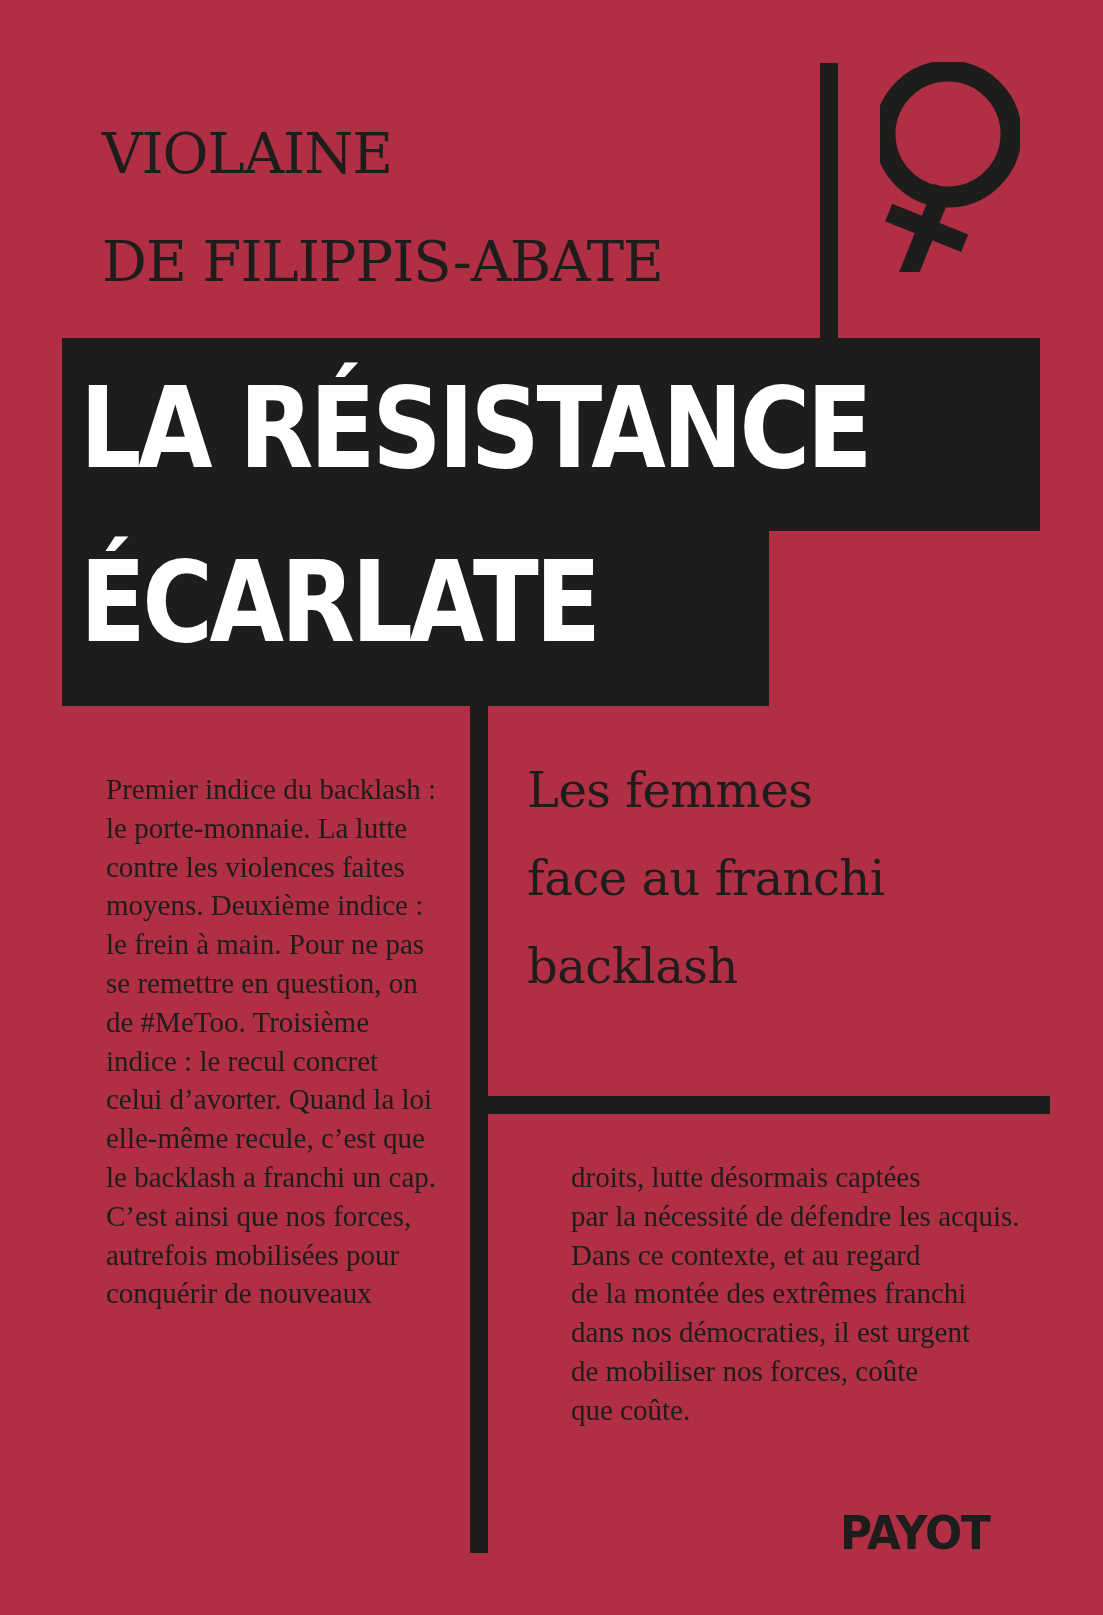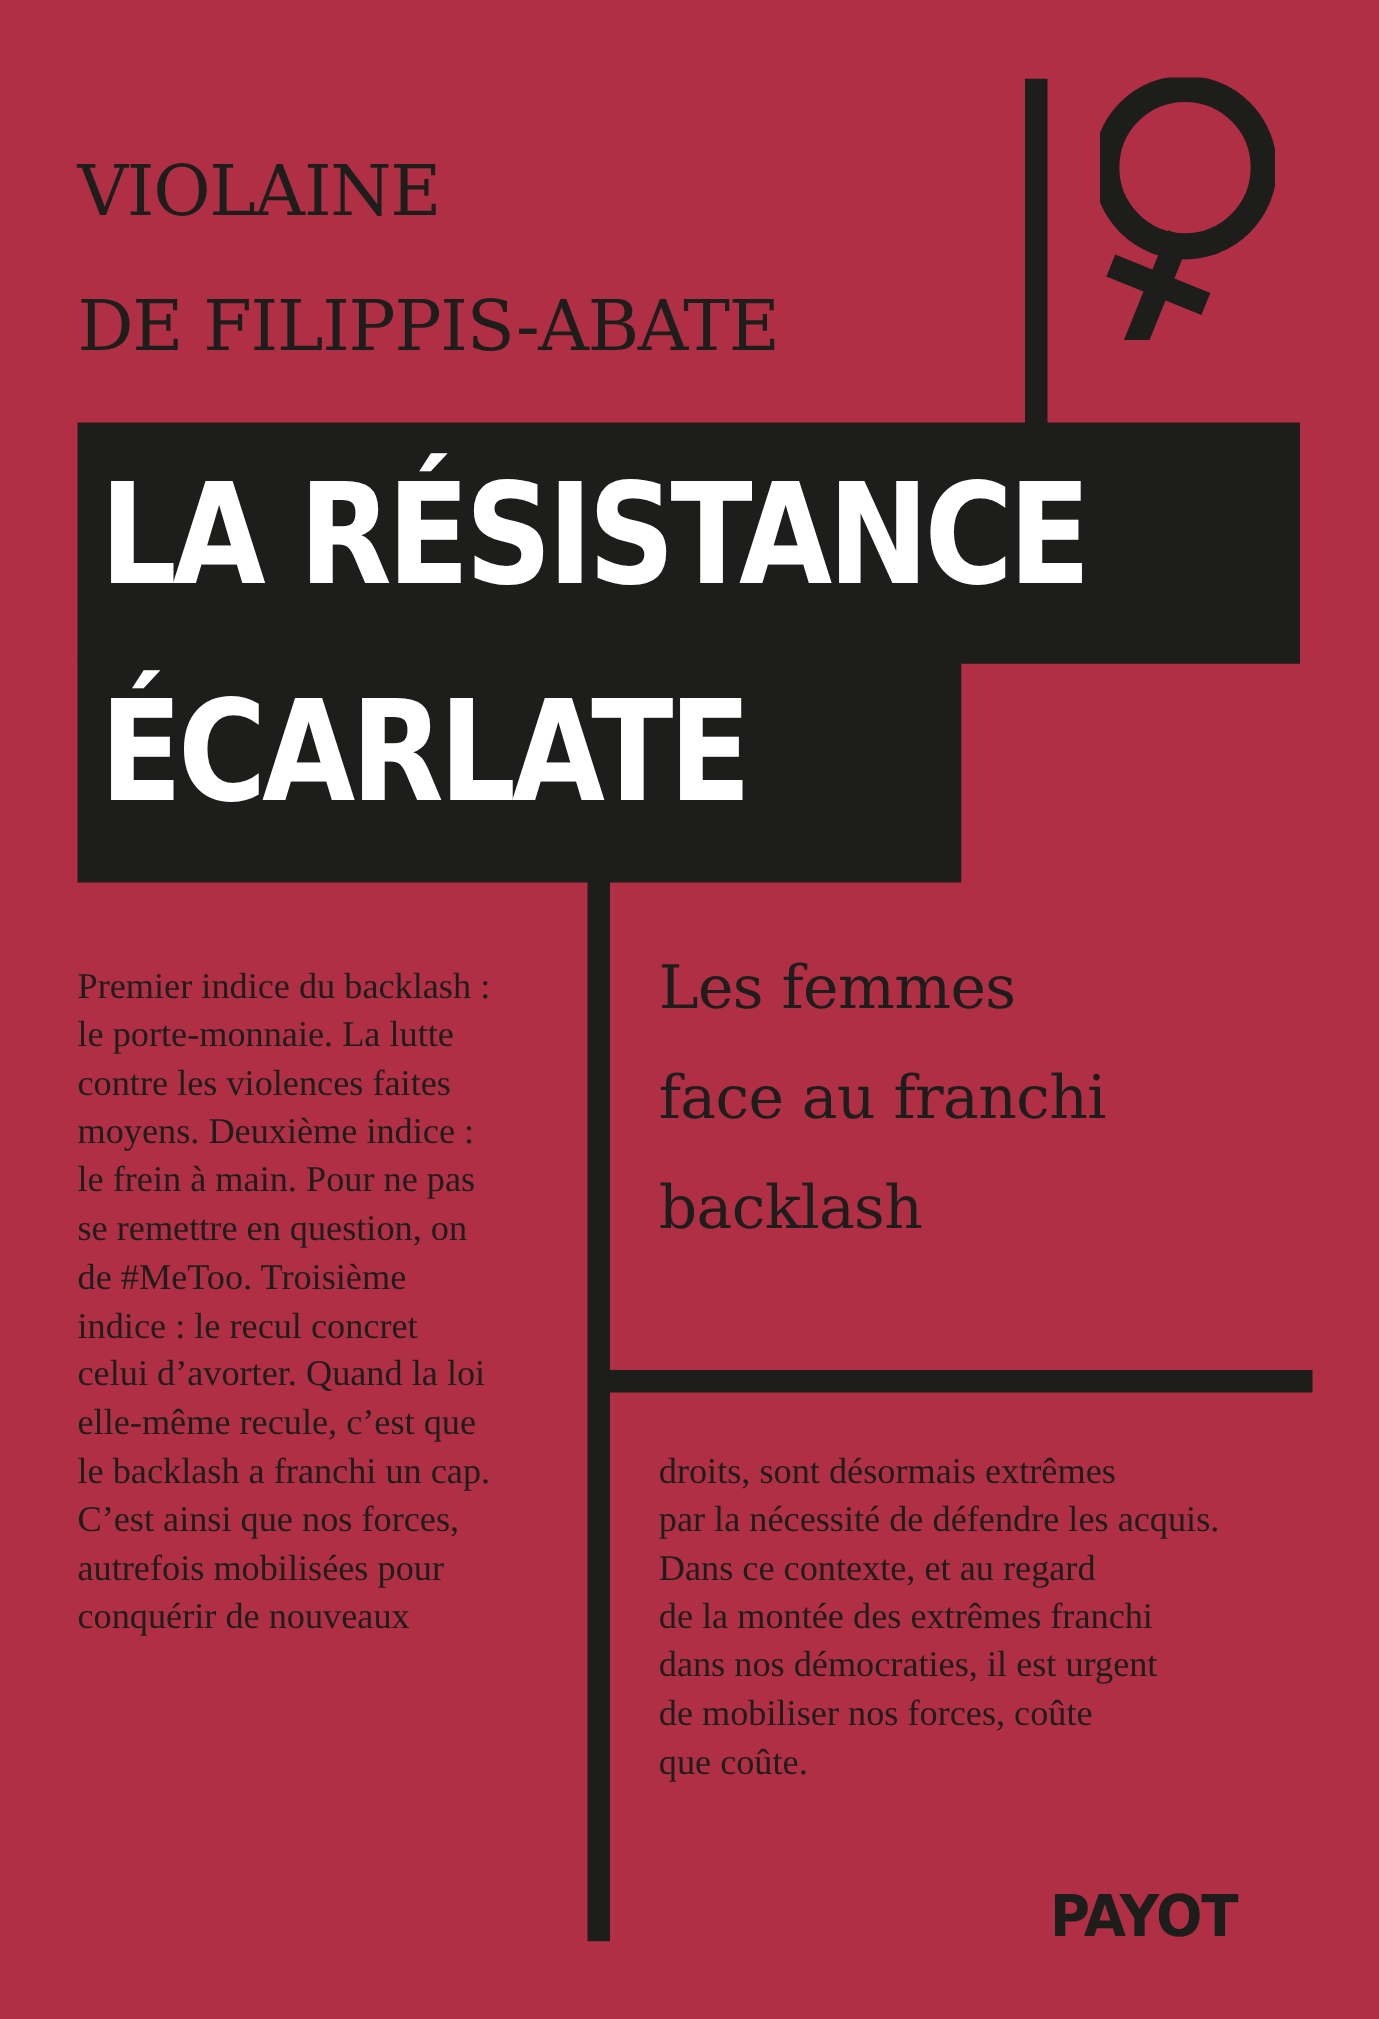--- a/index.html
+++ b/index.html
@@ -12,21 +12,21 @@
   .abs { position: absolute; }
   .bar { position: absolute; background: #1d1d1b; }
   .author {
     left: 62px; top: 100px;
     font-family: "DejaVu Serif", serif;
     font-size: 56px; line-height: 108px;
     letter-spacing: -1px;
     font-weight: normal;
     white-space: nowrap;
   }
-  .author div { height: 108px; }
+  .author div { height: 108px; margin-left: 40px; }
   .title-block-top {
     left: 62px; top: 338px; width: 978px; height: 193px;
     background: #1d1d1b;
   }
   .title-block-bottom {
     left: 62px; top: 530px; width: 707px; height: 176px;
     background: #1d1d1b;
   }
   .title {
     left: 80px; color: #ffffff;
@@ -47,20 +47,21 @@
     font-size: 48px;
     line-height: 88px;
     white-space: nowrap;
     letter-spacing: -0.5px;
   }
   .body-text {
     font-family: "Liberation Serif", serif;
     font-size: 29px;
     line-height: 38.8px;
     white-space: nowrap;
+    margin-left: 44px;
   }
   .body-left { left: 62px; top: 770px; }
   .body-right { left: 527px; top: 1158px; }
   .publisher {
     left: 840px; top: 1510px;
     font-family: "DejaVu Sans", sans-serif;
     font-weight: bold;
     font-size: 46px;
     letter-spacing: -1px;
     transform: scaleX(0.95);
@@ -113,21 +114,21 @@
   <div>indice : le recul concret</div>
   <div>celui d’avorter. Quand la loi</div>
   <div>elle-même recule, c’est que</div>
   <div>le backlash a franchi un cap.</div>
   <div>C’est ainsi que nos forces,</div>
   <div>autrefois mobilisées pour</div>
   <div>conquérir de nouveaux</div>
 </div>
 
 <div class="abs body-text body-right">
-  <div>droits, sont désormais extrêmes</div>
+  <div>droits, lutte désormais captées</div>
   <div>par la nécessité de défendre les acquis.</div>
   <div>Dans ce contexte, et au regard</div>
   <div>de la montée des extrêmes franchi</div>
   <div>dans nos démocraties, il est urgent</div>
   <div>de mobiliser nos forces, coûte</div>
   <div>que coûte.</div>
 </div>
 
 <div class="abs publisher">PAYOT</div>
 

